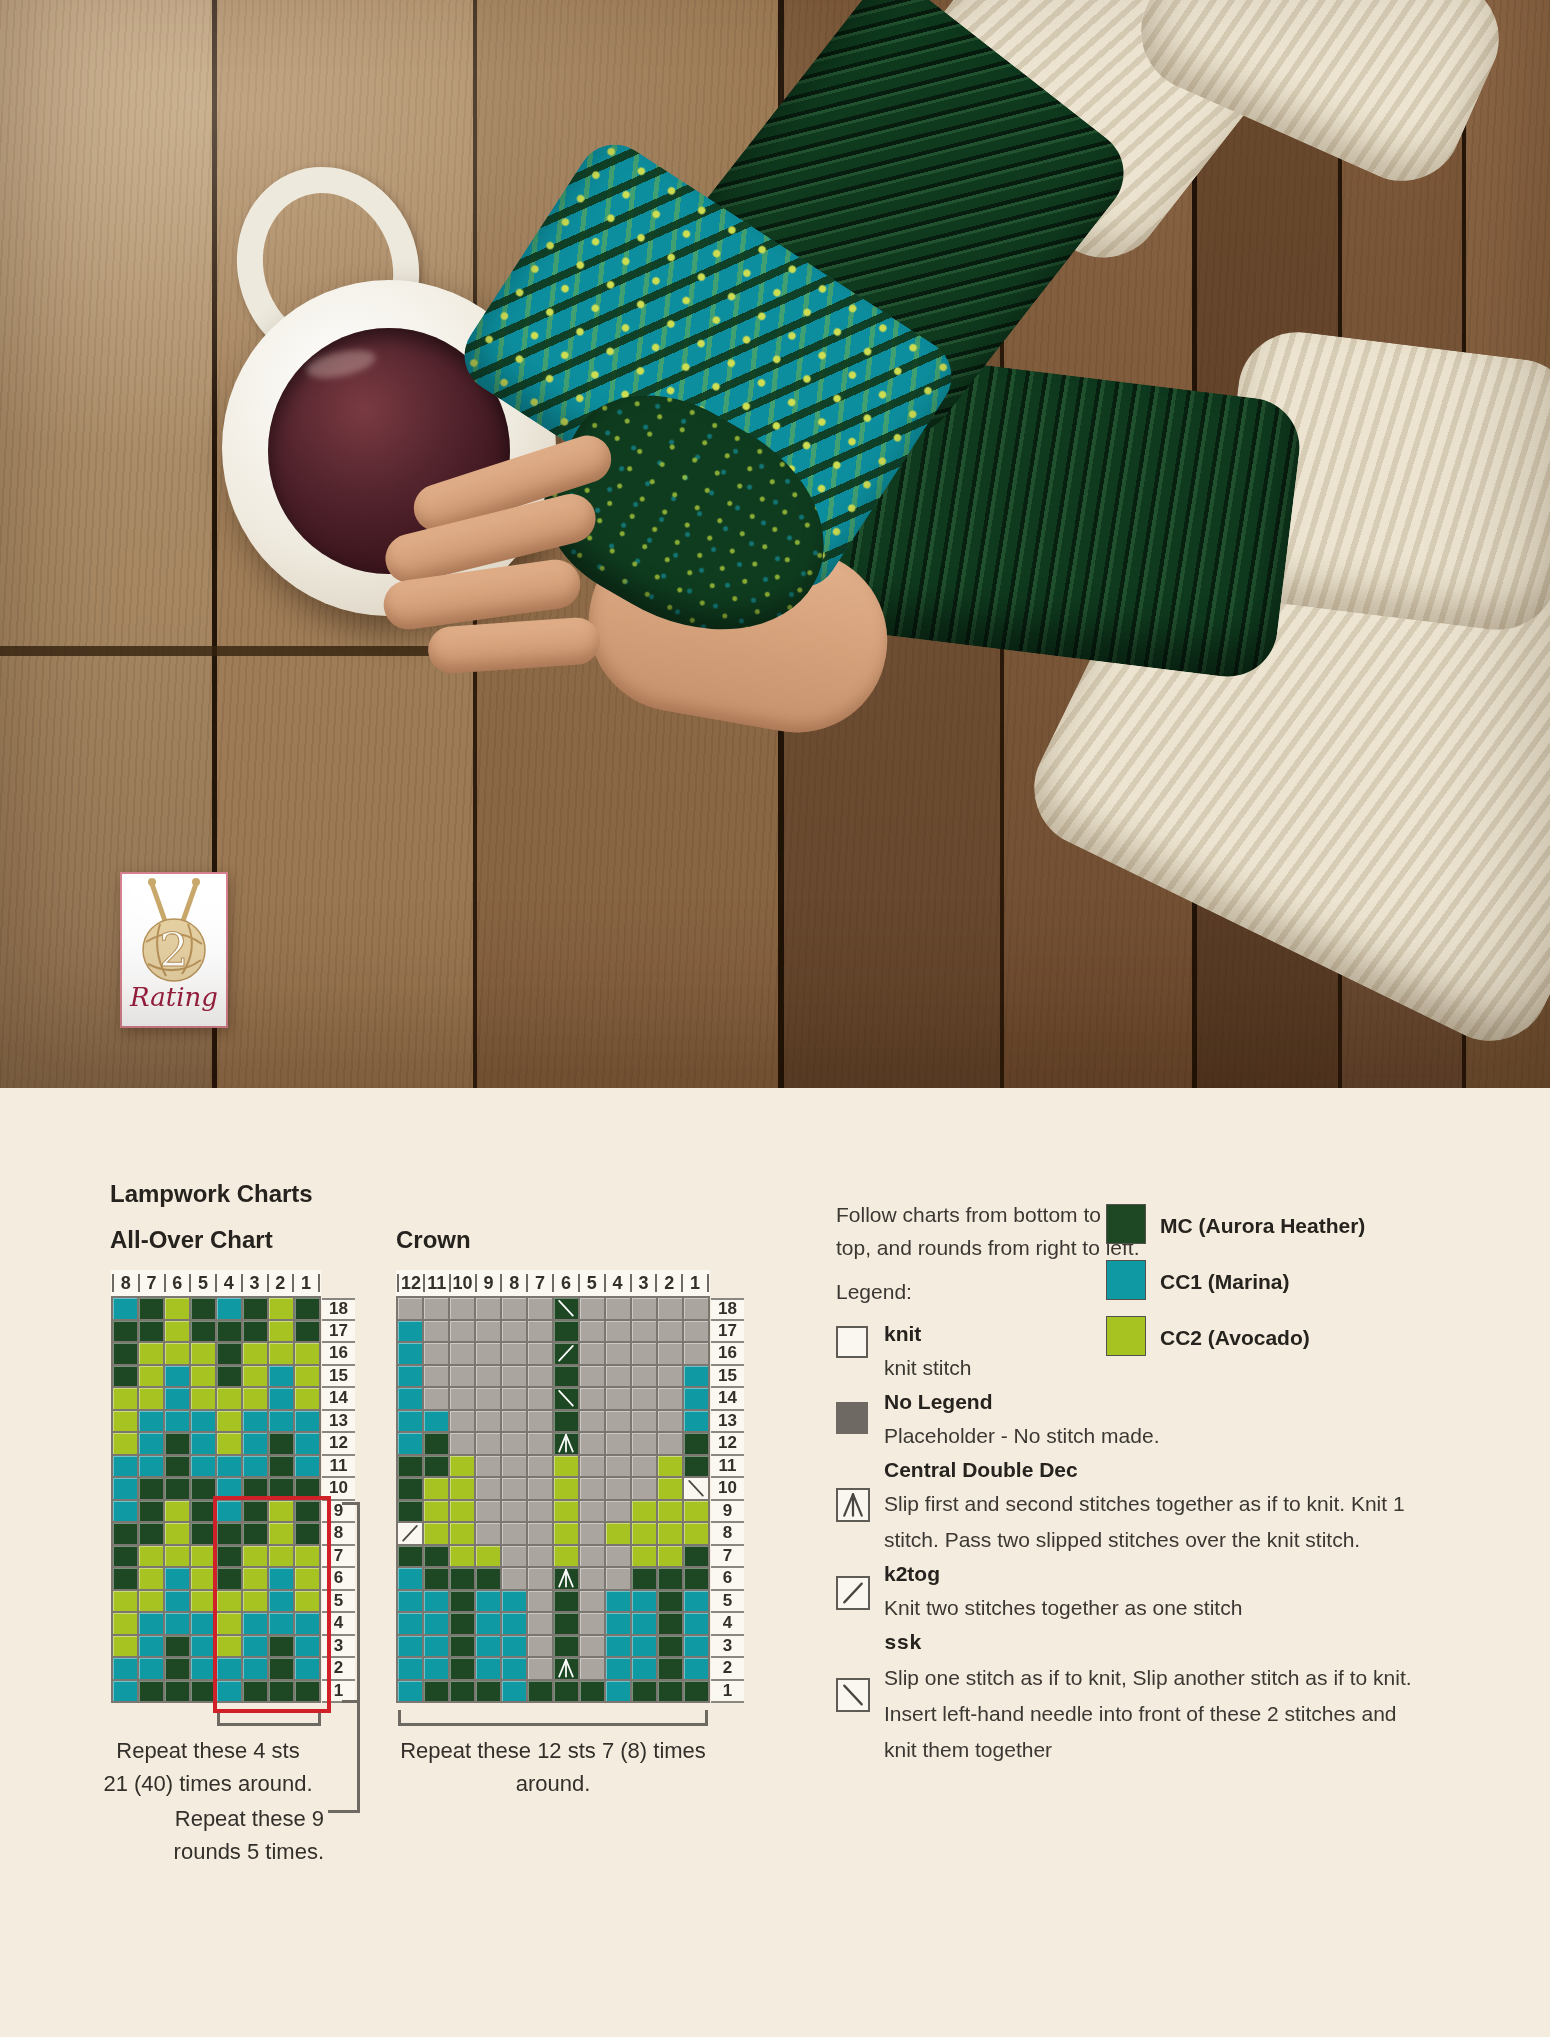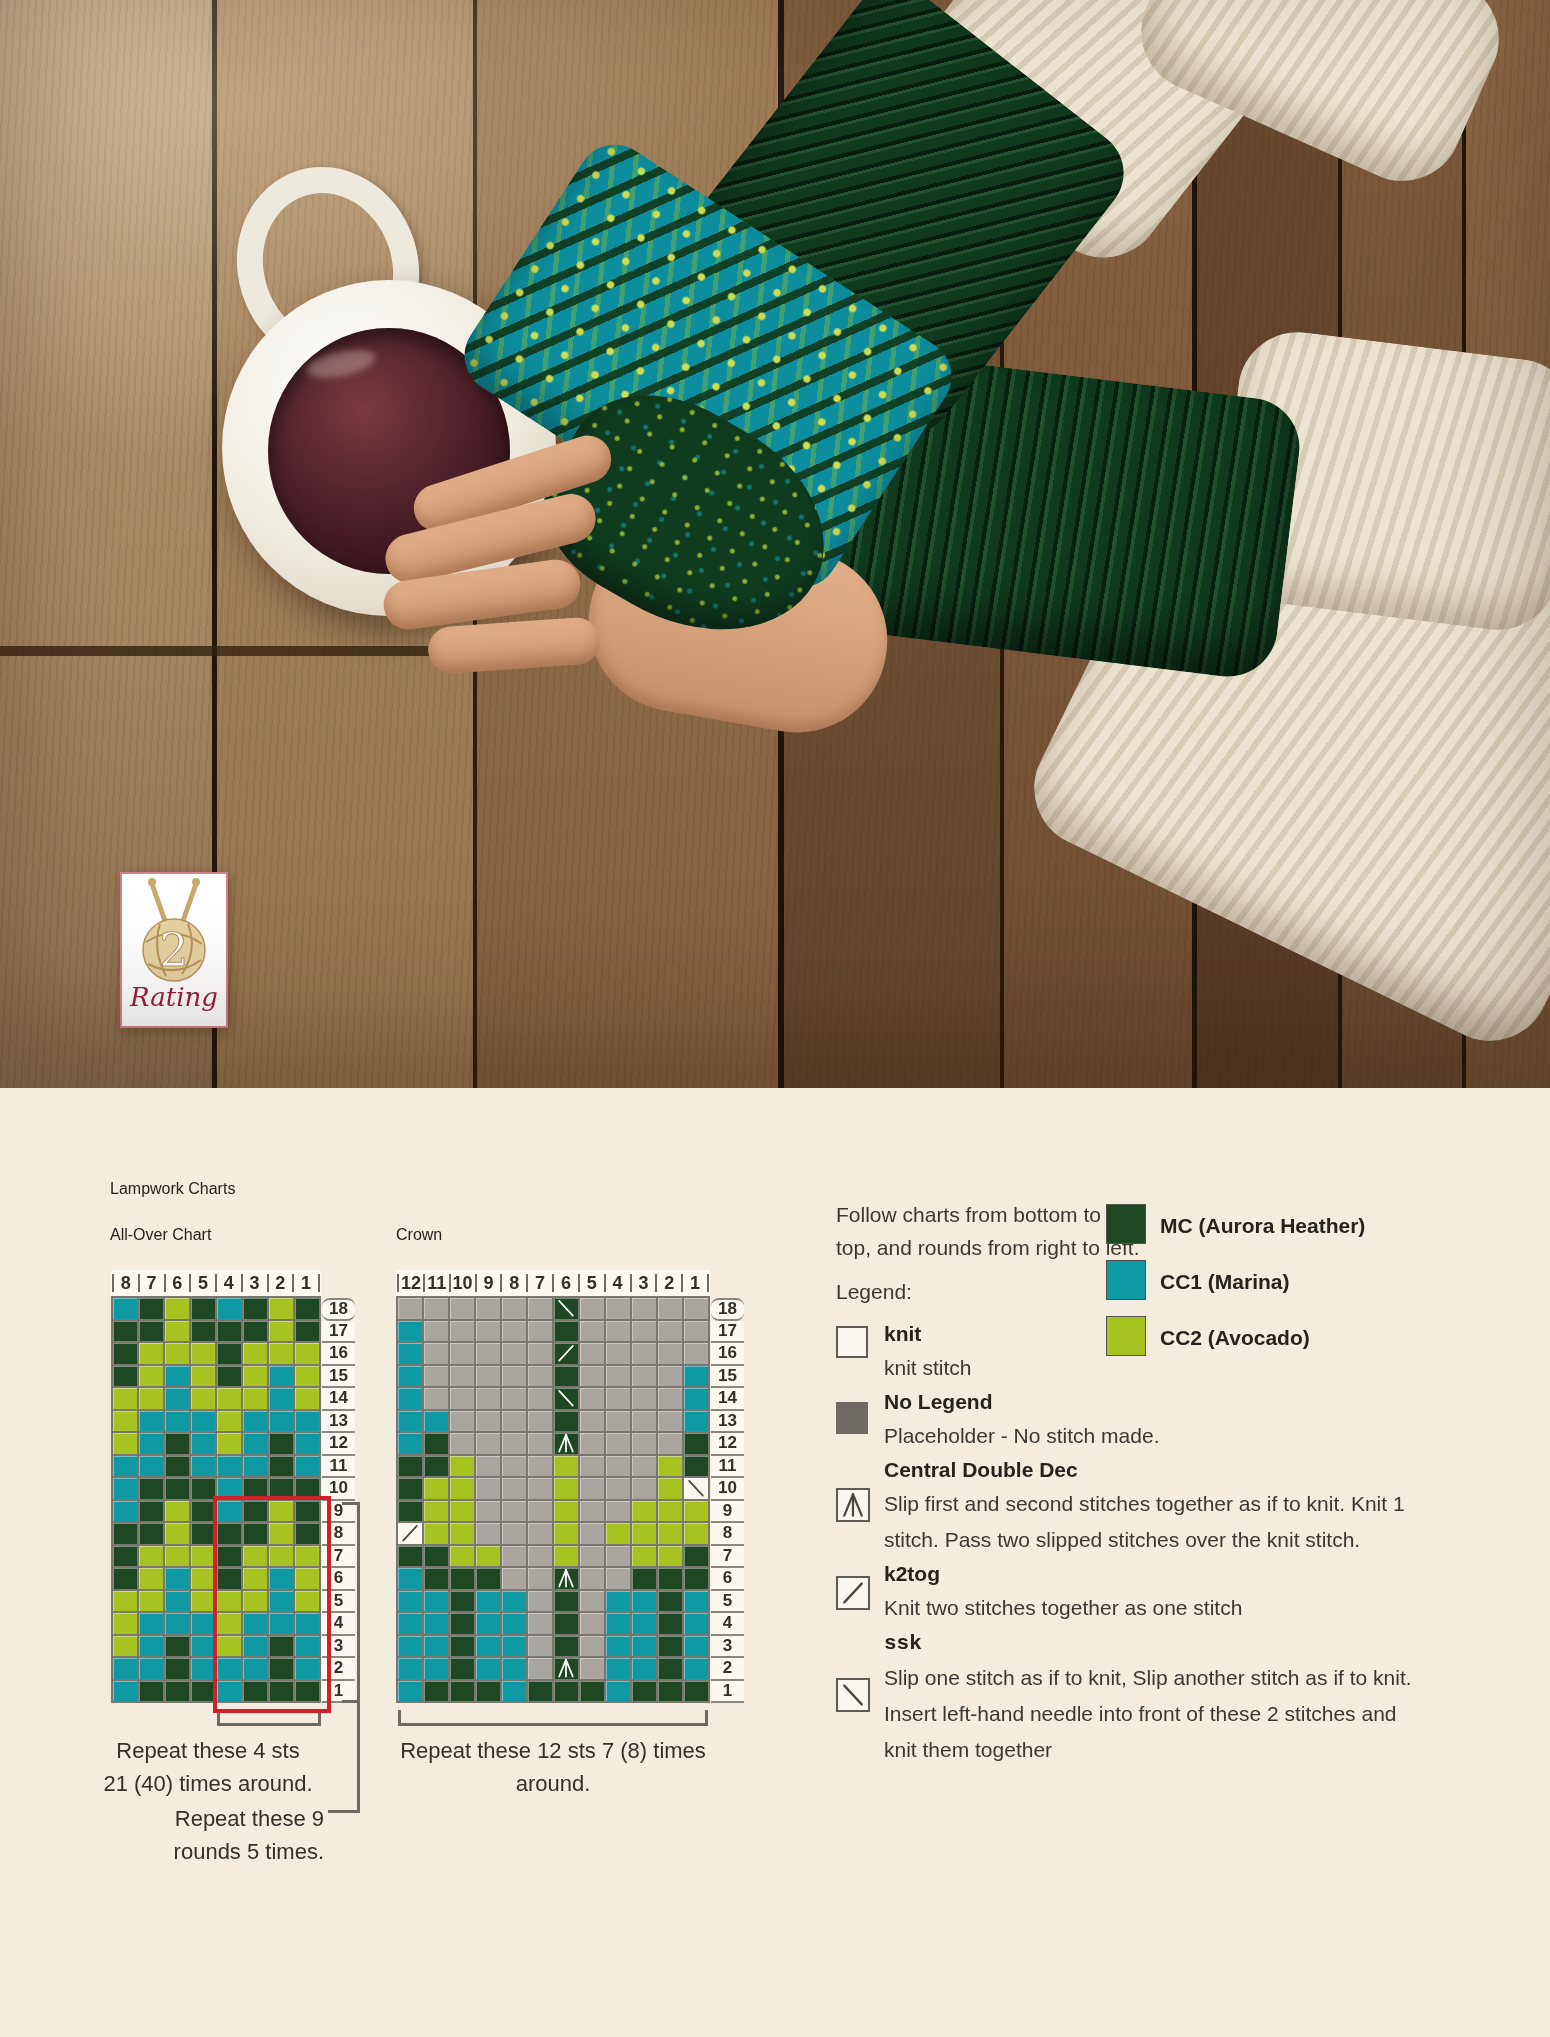--- a/index.html
+++ b/index.html
@@ -74,40 +74,40 @@
   .f1{left:410px;top:460px;width:205px;height:47px;transform:rotate(-18deg);}
   .f2{left:383px;top:514px;width:215px;height:49px;transform:rotate(-14deg);}
   .f3{left:383px;top:570px;width:198px;height:49px;transform:rotate(-8deg);}
   .f4{left:428px;top:622px;width:172px;height:47px;transform:rotate(-4deg);}
 
   .badge{position:absolute;left:120px;top:872px;width:108px;height:156px;background:#fff;
     border:2px solid #d6808f;box-sizing:border-box;text-align:center;box-shadow:2px 4px 12px rgba(40,20,10,.35);}
   .badge-label{font-family:"DejaVu Serif", serif;font-style:italic;font-size:26px;color:#9b1f40;margin-top:-8px;}
 
   
-  .h-bold{font-weight:normal;color:#26231e;font-size:16px;}
+  .h-bold{font-weight:bold;color:#26231e;font-size:24px;}
   .t{font-size:21px;color:#3b3732;}
   .term{font-weight:bold;color:#26231e;font-size:21px;}
   .rep{font-size:22px;line-height:33px;color:#332f2a;}
 
   .chart{position:absolute;top:1270px;}
   #allover{left:111px;width:210px;}
   #crown{left:396px;width:314px;}
   .chart-header{display:grid;height:26px;background:#fbf8f1;padding:0 2px;box-sizing:border-box;}
   .hcell{position:relative;display:flex;align-items:center;justify-content:center;
     font-weight:bold;font-size:18px;color:#33302b;}
   .hcell::before{content:'';position:absolute;left:-1px;top:4px;bottom:4px;width:2px;background:#6e6a63;}
   .hcell:last-child::after{content:'';position:absolute;right:-1px;top:4px;bottom:4px;width:2px;background:#6e6a63;}
   .chart-grid{display:grid;gap:2px;padding:2px;background:#7b7770;grid-auto-rows:20.5px;}
   .gcell{box-shadow:inset 1px 1px 0 rgba(255,255,255,.4);position:relative;}
   .gcell svg{position:absolute;inset:0;width:100%;height:100%;}
   .chart-rownums{position:absolute;left:100%;top:28px;margin-left:1px;}
   .rncell{height:22.5px;width:33px;background:#fbf8f1;border-bottom:2px solid #8a8680;box-sizing:border-box;
     display:flex;align-items:center;justify-content:center;font-weight:bold;font-size:17px;color:#33302b;}
-  .rncell:first-child{border-top:2px solid #8a8680;border-radius:8px;}
+  .rncell:first-child{border-top:2px solid #8a8680;}
   .repeat-outline{position:absolute;left:102px;top:226px;width:110px;height:209px;border:4px solid #cf2127;z-index:3;}
 
   .bracket{position:absolute;border:3px solid #6e6a63;border-top:none;box-sizing:border-box;height:16px;}
   .bline{position:absolute;background:#6e6a63;}
 
   .licon{position:absolute;width:32px;height:32px;box-sizing:border-box;background:#faf7f0;border:2px solid #5f5b55;}
   .licon svg{width:100%;height:100%;}
   .ckey-swatch{position:absolute;width:40px;height:40px;border:1px solid #55524d;box-sizing:border-box;}
   .ckey-label{position:absolute;font-size:21px;font-weight:bold;color:#26231e;}
 </style>

